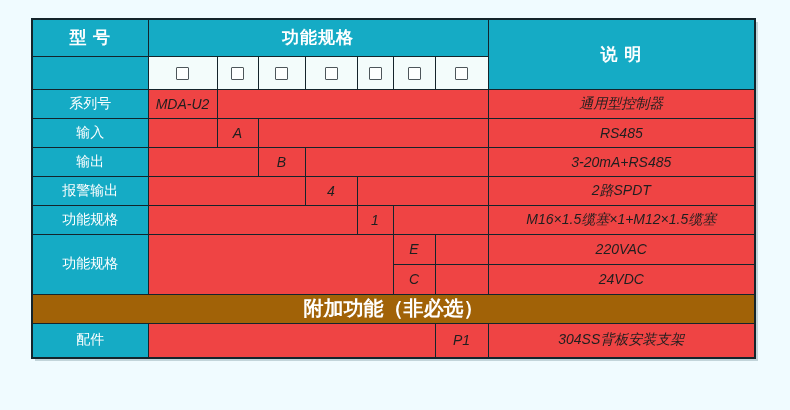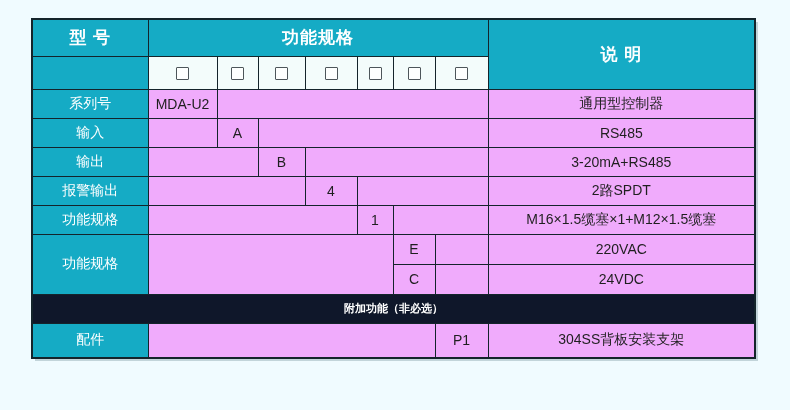--- a/index.html
+++ b/index.html
@@ -28,29 +28,29 @@
     white-space:nowrap;
   }
   
   tr.h37{height:37px;}
   tr.h33{height:33px;}
   tr.h29{height:29px;}
   tr.h30{height:30px;}
   tr.h35{height:35px;}
   
   td.t{background:#15abc5;color:#ffffff;}
-  td.l{background:#f0abfc;color:#1f1f1f;}
+  td.l{background:#ef4444;color:#1f1f1f;font-style:italic;}
   td.cbc{background:#f3fcfb;}
   
   td.hdr{font-size:17px;font-weight:700;letter-spacing:1px;}
   td.lbl{font-size:14px;font-weight:400;margin-left:12px;}
   td.val{font-size:14px;}
   td.band{
-    background:#0f172a;color:#ffffff;
-    font-size:11px;font-weight:700;
+    background:#a16207;color:#ffffff;
+    font-size:20px;font-weight:700;
     padding-left:116px;box-sizing:border-box;
   }
   
   .cb{
     display:inline-block;
     width:11px;height:11px;
     border:1.5px solid #4d565a;
     border-radius:1px;
     background:#fdfffe;
     vertical-align:middle;

